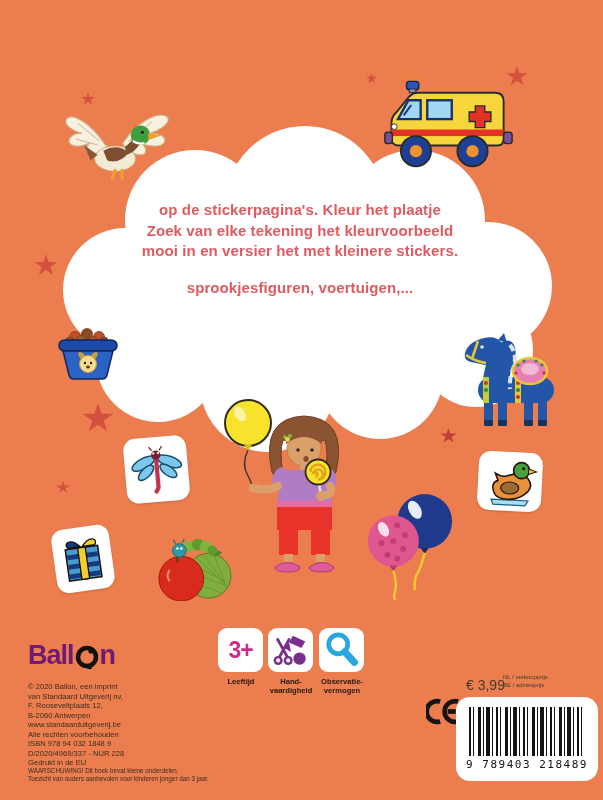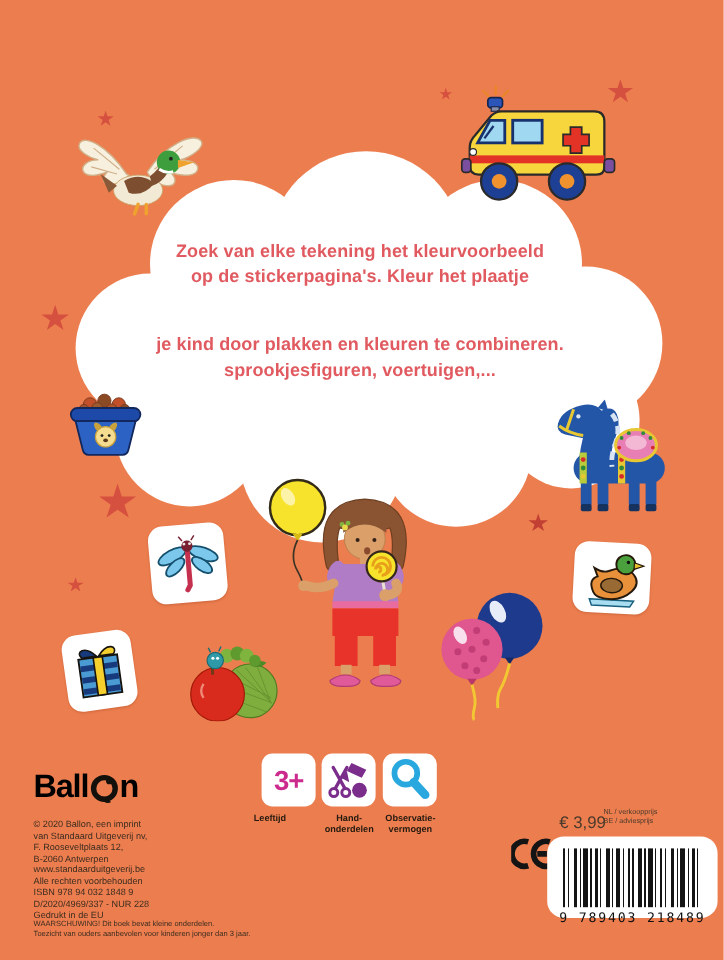--- a/index.html
+++ b/index.html
@@ -10,36 +10,36 @@
   .star{position:absolute;background:#d6503f;
     clip-path:polygon(50% 0%,61% 35%,98% 35%,68% 57%,79% 91%,50% 70%,21% 91%,32% 57%,2% 35%,39% 35%)}
   .star.dark{background:#c23f33}
   
   .blurb{position:absolute;left:80px;width:440px;text-align:center;color:#e05a60;
     font-size:15px;line-height:20.5px;font-weight:bold;letter-spacing:.1px}
   
   .sticker-card{position:absolute;background:#fff;border-radius:12px;
     box-shadow:0 1px 2px rgba(120,40,10,.25);display:flex;align-items:center;justify-content:center}
   
-  .logo{position:absolute;left:28px;top:640px;color:#000000;font-weight:800;
+  .logo{position:absolute;left:28px;top:640px;color:#701a75;font-weight:800;
     font-size:27px;letter-spacing:-1px;display:flex;align-items:center}
   .logo svg{margin:3px 1px 0 1px}
   .imprint{position:absolute;left:28px;top:682px;color:#3c2d20;font-size:7.6px;line-height:9.5px}
   .warning{position:absolute;left:28px;top:767px;color:#3c2d20;font-size:6.3px;line-height:8px}
   
   .badge{position:absolute;top:628px;width:45px;height:44px;background:#fff;border-radius:9px;
     display:flex;align-items:center;justify-content:center}
   .badge-age-text{color:#cc2a8d;font-weight:800;font-size:23px;letter-spacing:-1px}
   .badge-label{position:absolute;top:677px;width:66px;text-align:center;color:#241a10;
     font-weight:bold;font-size:7.6px;line-height:9px}
   
   .price{position:absolute;left:466px;top:677px;color:#4a3a2c;font-size:14px}
   .price-notes{position:absolute;left:503px;top:673px;color:#4a3a2c;font-size:6px;line-height:8px}
   
-  .barcode-card{position:absolute;left:456px;top:697px;width:142px;height:68px;background:#fff;border-radius:14px}
+  .barcode-card{position:absolute;left:456px;top:697px;width:142px;height:84px;background:#fff;border-radius:14px}
   .barcode-bars{position:absolute;left:13px;top:10px;width:116px;height:49px;
     background:repeating-linear-gradient(90deg,
       #141414 0 2px,#fff 2px 4px,#141414 4px 5px,#fff 5px 9px,
       #141414 9px 12px,#fff 12px 14px,#141414 14px 15px,#fff 15px 17px,
       #141414 17px 21px,#fff 21px 23px,#141414 23px 24px,#fff 24px 27px)}
   .barcode-digits{position:absolute;left:0;top:61px;width:142px;text-align:center;color:#111;
     font-family:"DejaVu Sans Mono",monospace;font-size:11px;letter-spacing:1.5px}
 </style>
 </head>
 <body>
@@ -63,25 +63,25 @@
       <circle cx="85" cy="172" r="62"></circle>
       <circle cx="448" cy="168" r="64"></circle>
       <circle cx="118" cy="242" r="62"></circle>
       <circle cx="228" cy="266" r="68"></circle>
       <circle cx="340" cy="258" r="63"></circle>
       <circle cx="436" cy="232" r="57"></circle>
     </g>
   </svg>
 
   <div class="blurb" style="top:200px">
+    <div>op de stickerpagina's. Kleur het plaatje</div>
     <div>Zoek van elke tekening het kleurvoorbeeld</div>
-    <div>op de stickerpagina's. Kleur het plaatje</div>
+    <div>mooi in en versier het met kleinere stickers.</div>
   </div>
   <div class="blurb" style="top:278px">
-    <div>je kind door plakken en kleuren te combineren.</div>
     <div>sprookjesfiguren, voertuigen,...</div>
   </div>
 
   <svg class="abs" style="left:60px;top:102px" width="118" height="82" viewBox="0 0 120 84">
     <g fill="#f7f0df" stroke="#d0b088" stroke-width="1.2">
       <path d="M46 44 C30 20 10 10 6 18 C3 24 14 30 22 32 C12 32 6 38 10 43 C14 47 24 45 30 42 C24 48 26 54 34 53 C42 52 46 48 48 45 Z"></path>
       <path d="M64 42 C80 18 104 8 110 16 C113 22 100 30 92 32 C102 32 110 36 106 42 C102 47 90 45 84 43 C90 49 88 55 80 54 C72 53 66 47 64 43 Z"></path>
     </g>
     <g stroke="#d0b088" stroke-width="1" fill="none">
       <path d="M40 40 L18 22 M38 44 L16 38 M70 40 L94 20 M72 44 L96 36"></path>
@@ -343,26 +343,26 @@
       <circle cx="6.5" cy="31" r="3.5" fill="none" stroke="#7b2d8b" stroke-width="2.6"></circle>
       <circle cx="17" cy="31" r="3.5" fill="none" stroke="#7b2d8b" stroke-width="2.6"></circle>
     </svg>
   </div>
   <div class="badge" style="left:319px">
     <svg width="38" height="38" viewBox="0 0 40 40">
       <circle cx="16" cy="14" r="10" fill="none" stroke="#29a8e0" stroke-width="5"></circle>
       <line x1="23" y1="22" x2="33" y2="33" stroke="#29a8e0" stroke-width="7.5" stroke-linecap="round"></line>
     </svg>
   </div>
-  <div class="badge-label" style="left:192px">
+  <div class="badge-label" style="left:208px">
     <div>Leeftijd</div>
   </div>
   <div class="badge-label" style="left:258px">
     <div>Hand-</div>
-    <div>onderdelen</div>
+    <div>vaardigheid</div>
   </div>
   <div class="badge-label" style="left:309px">
     <div>Observatie-</div>
     <div>vermogen</div>
   </div>
 
   <div class="price">€ 3,99</div>
   <div class="price-notes">
     <div>NL / verkoopprijs</div>
     <div>BE / adviesprijs</div>

